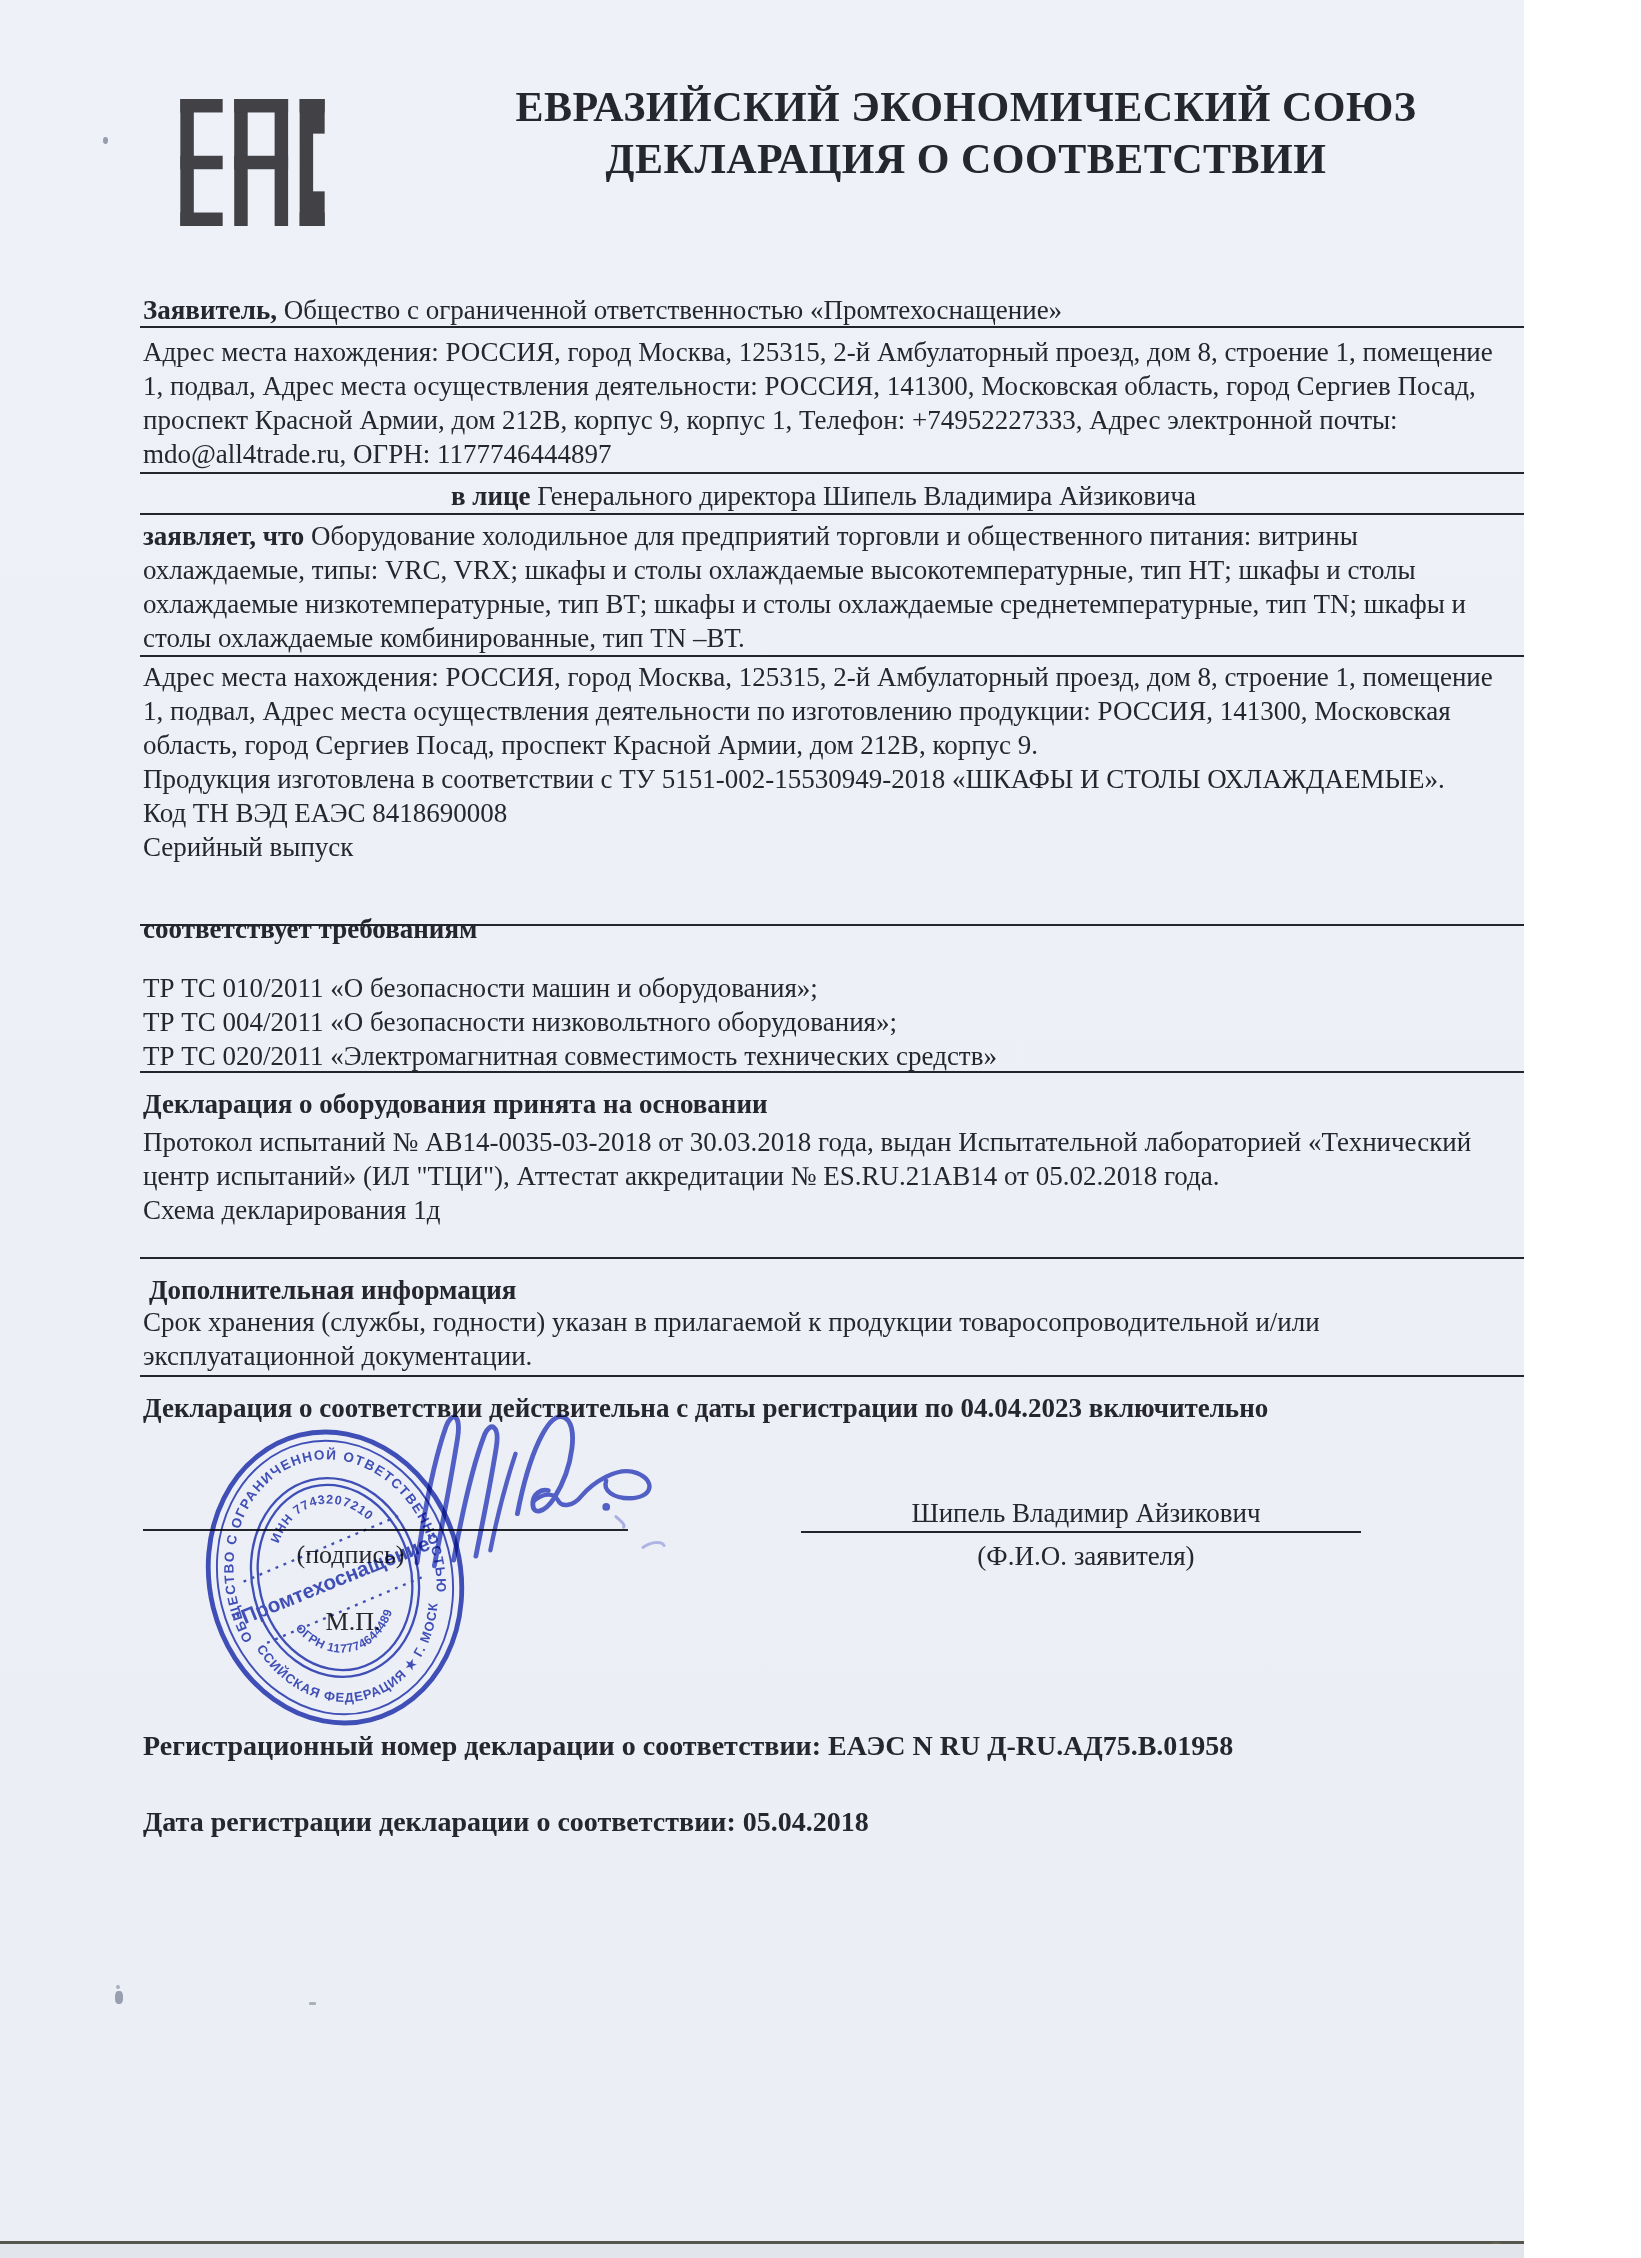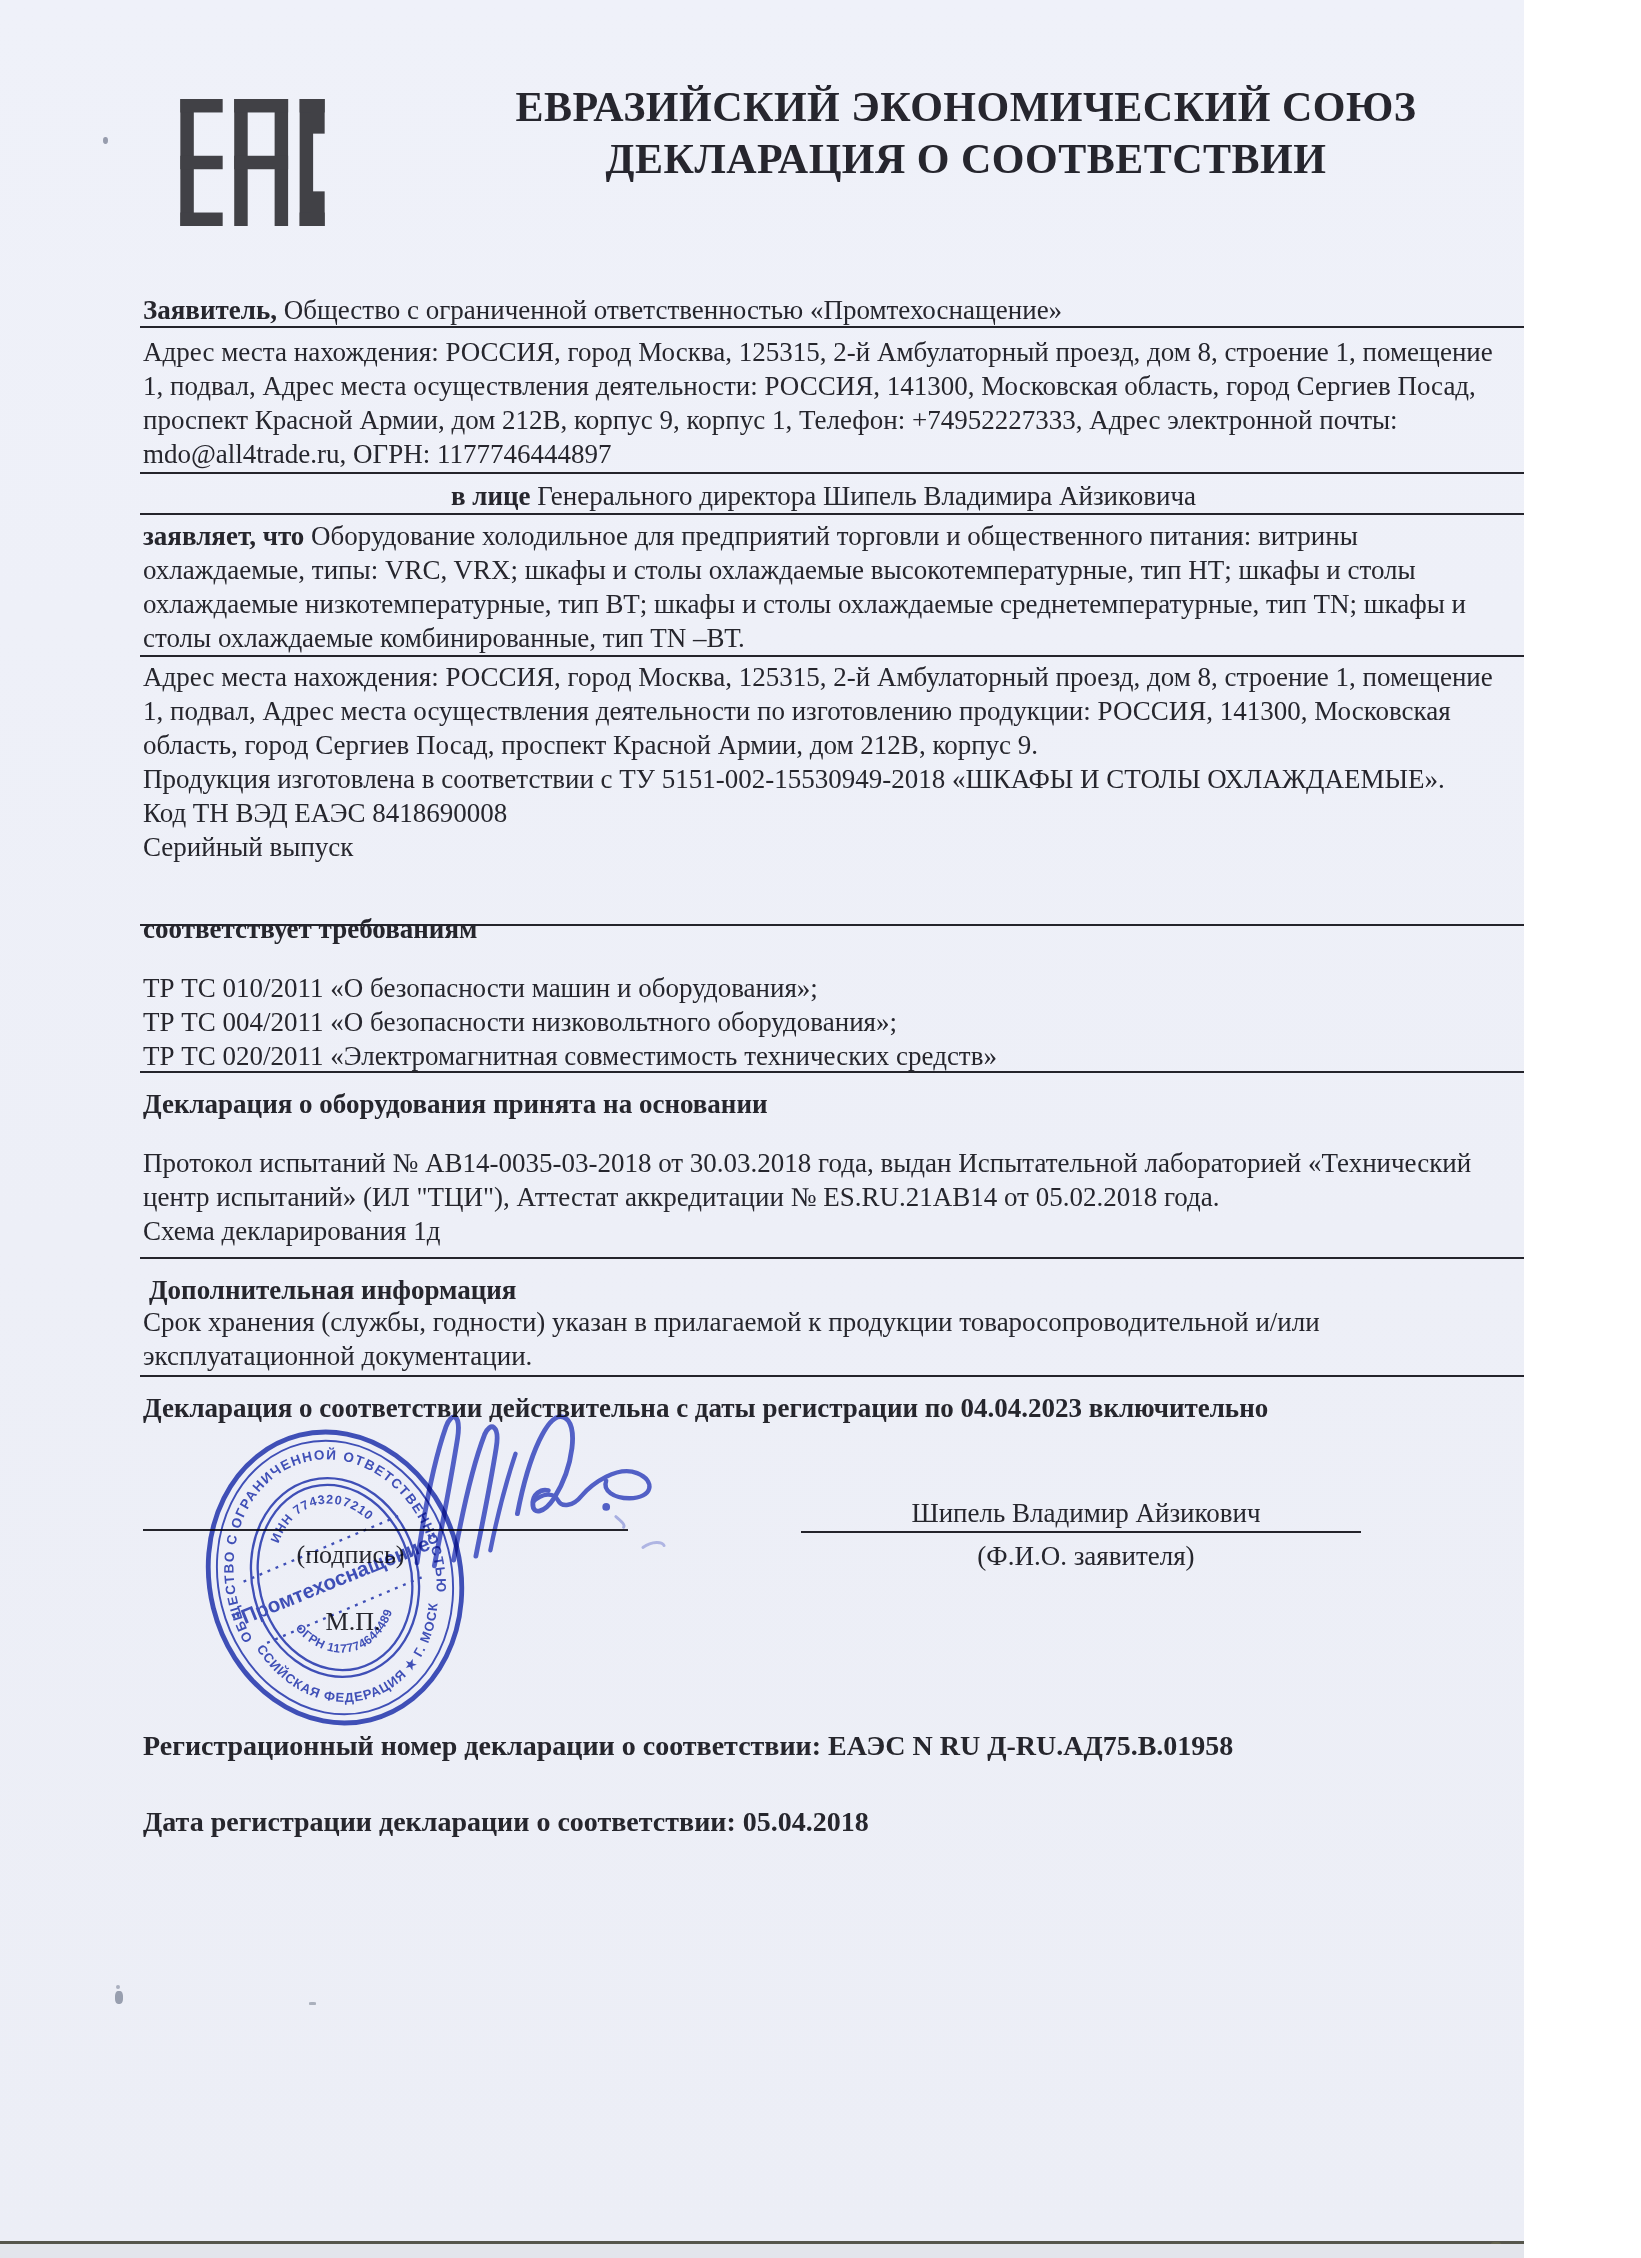--- a/index.html
+++ b/index.html
@@ -86,21 +86,21 @@
 
   <div class="t b" style="left:143px; top:912px; width:1357px;">соответствует требованиям</div>
   <div class="t" style="left:143px; top:971px; width:1357px;">
     <div>ТР ТС 010/2011 «О безопасности машин и оборудования»;</div>
     <div>ТР ТС 004/2011 «О безопасности низковольтного оборудования»;</div>
     <div>ТР ТС 020/2011 «Электромагнитная совместимость технических средств»</div>
   </div>
   <div class="rule" style="left:140px; top:1071px; width:1387px;"></div>
 
   <div class="t b" style="left:143px; top:1087px; width:1357px;">Декларация о оборудования принята на основании</div>
-  <div class="t" style="left:143px; top:1125px; width:1357px;margin-top:21px;">
+  <div class="t" style="left:143px; top:1125px; width:1357px;">
     <div>Протокол испытаний № АВ14-0035-03-2018 от 30.03.2018 года, выдан Испытательной лабораторией «Технический центр испытаний» (ИЛ "ТЦИ"), Аттестат аккредитации № ES.RU.21АВ14 от 05.02.2018 года.</div>
     <div>Схема декларирования 1д</div>
   </div>
   <div class="rule" style="left:140px; top:1257px; width:1387px;"></div>
 
   <div class="t b" style="left:143px; top:1273px; width:1357px;margin-left:6px;">Дополнительная информация</div>
   <div class="t" style="left:143px; top:1305px; width:1357px;">Срок хранения (службы, годности) указан в прилагаемой к продукции товаросопроводительной и/или эксплуатационной документации.</div>
   <div class="rule" style="left:140px; top:1375px; width:1387px;"></div>
 
   <div class="t b" style="left:143px; top:1391px; width:1371px;">Декларация о соответствии действительна с даты регистрации по 04.04.2023 включительно</div>

